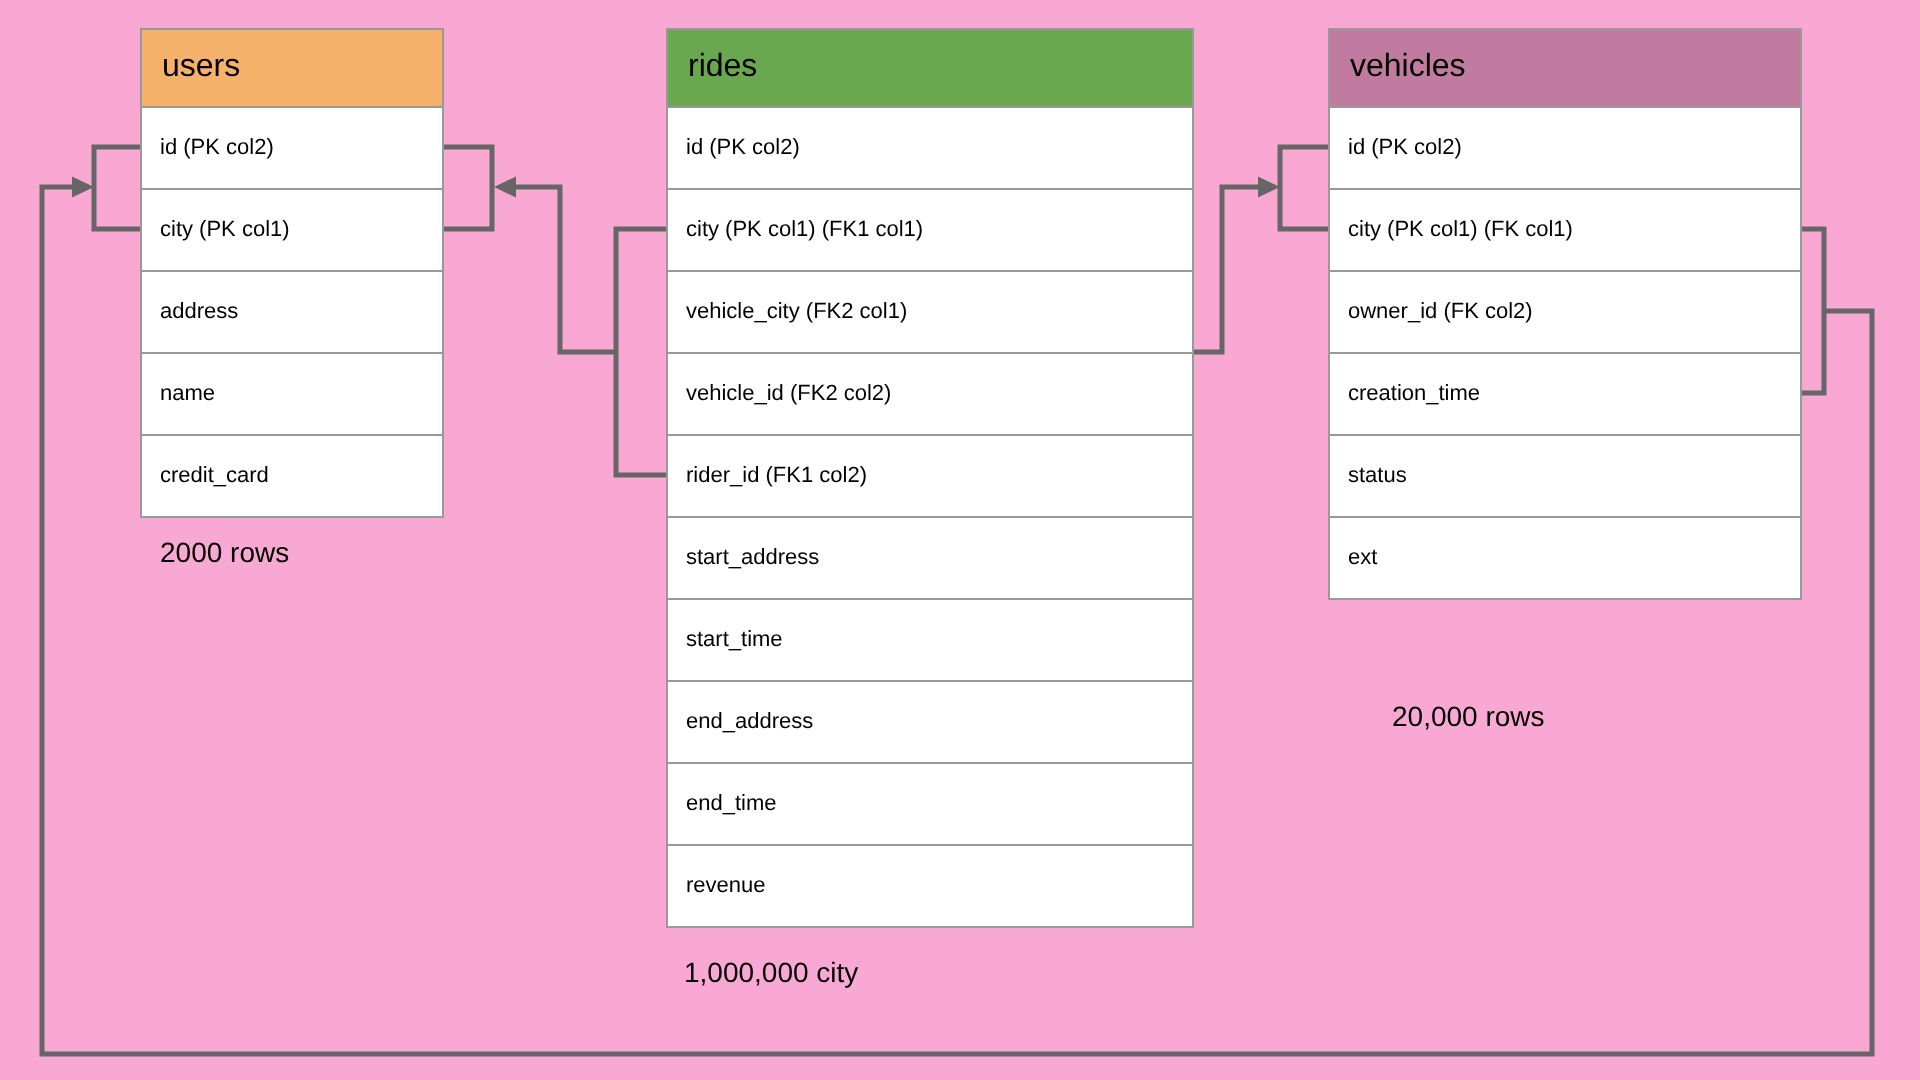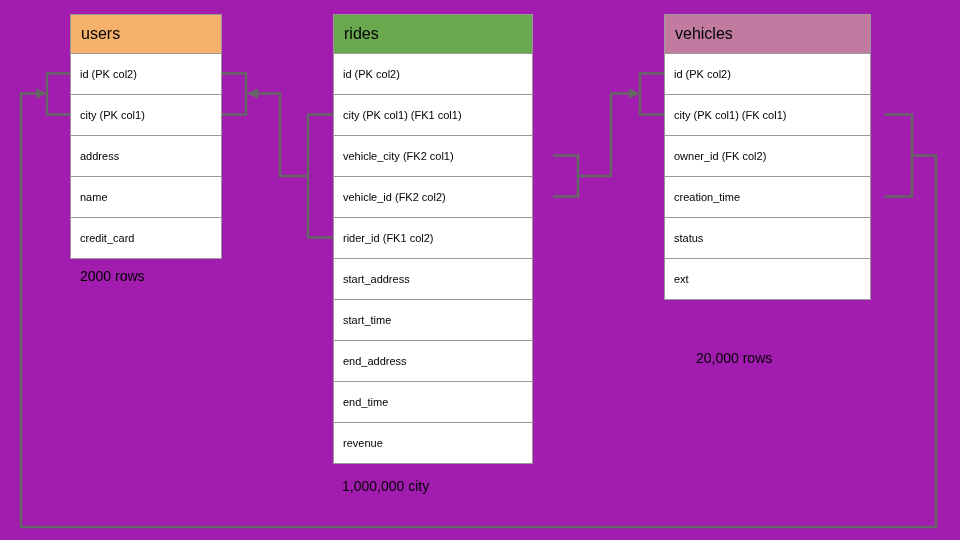--- a/index.html
+++ b/index.html
@@ -1,21 +1,21 @@
 <!DOCTYPE html>
 <html style="--connector-color: #666666; --border-color: #999999;"><head>
 <meta charset="utf-8">
 <style>
   :root{
     --connector-color:#666666;
     --border-color:#999999;
   }
   html,body{margin:0;padding:0;background:#ffffff;}
   .canvas{
-    position:relative;width:960px;height:540px;background:#a21caf;overflow:hidden;
+    position:relative;width:960px;height:540px;background:#f9a8d4;overflow:hidden;
     font-family:"Liberation Sans","DejaVu Sans",sans-serif;color:#000;
   }
   .wires{position:absolute;left:0;top:0;width:960px;height:540px;}
   .wires path{fill:none;stroke:var(--connector-color);stroke-width:2.5;}
   .wires polygon{fill:var(--connector-color);stroke:none;}
   .table{
     position:absolute;background:#ffffff;border:1px solid var(--border-color);
     box-sizing:border-box;
   }
   .thead{
@@ -63,36 +63,36 @@
   <section class="table" style="left:70px;top:14px;width:152px;">
     <div class="thead" style="background-color: rgb(246, 178, 107);">users</div>
     <div class="trow">id (PK col2)</div>
     <div class="trow">city (PK col1)</div>
     <div class="trow">address</div>
     <div class="trow">name</div>
     <div class="trow">credit_card</div>
   </section>
   <div class="rowcount" style="left:80px;top:268px;">2000 rows</div>
 
-  <section class="table" style="left:333px;top:14px;width:200px;">
+  <section class="table" style="left:333px;top:14px;width:264px;">
     <div class="thead" style="background-color: rgb(106, 168, 79);">rides</div>
     <div class="trow">id (PK col2)</div>
     <div class="trow">city (PK col1) (FK1 col1)</div>
     <div class="trow">vehicle_city (FK2 col1)</div>
     <div class="trow">vehicle_id (FK2 col2)</div>
     <div class="trow">rider_id (FK1 col2)</div>
     <div class="trow">start_address</div>
     <div class="trow">start_time</div>
     <div class="trow">end_address</div>
     <div class="trow">end_time</div>
     <div class="trow">revenue</div>
   </section>
   <div class="rowcount" style="left:342px;top:478px;">1,000,000 city</div>
 
-  <section class="table" style="left:664px;top:14px;width:207px;">
+  <section class="table" style="left:664px;top:14px;width:237px;">
     <div class="thead" style="background-color: rgb(194, 123, 160);">vehicles</div>
     <div class="trow">id (PK col2)</div>
     <div class="trow">city (PK col1) (FK col1)</div>
     <div class="trow">owner_id (FK col2)</div>
     <div class="trow">creation_time</div>
     <div class="trow">status</div>
     <div class="trow">ext</div>
   </section>
   <div class="rowcount" style="left:696px;top:350px;">20,000 rows</div>
 

